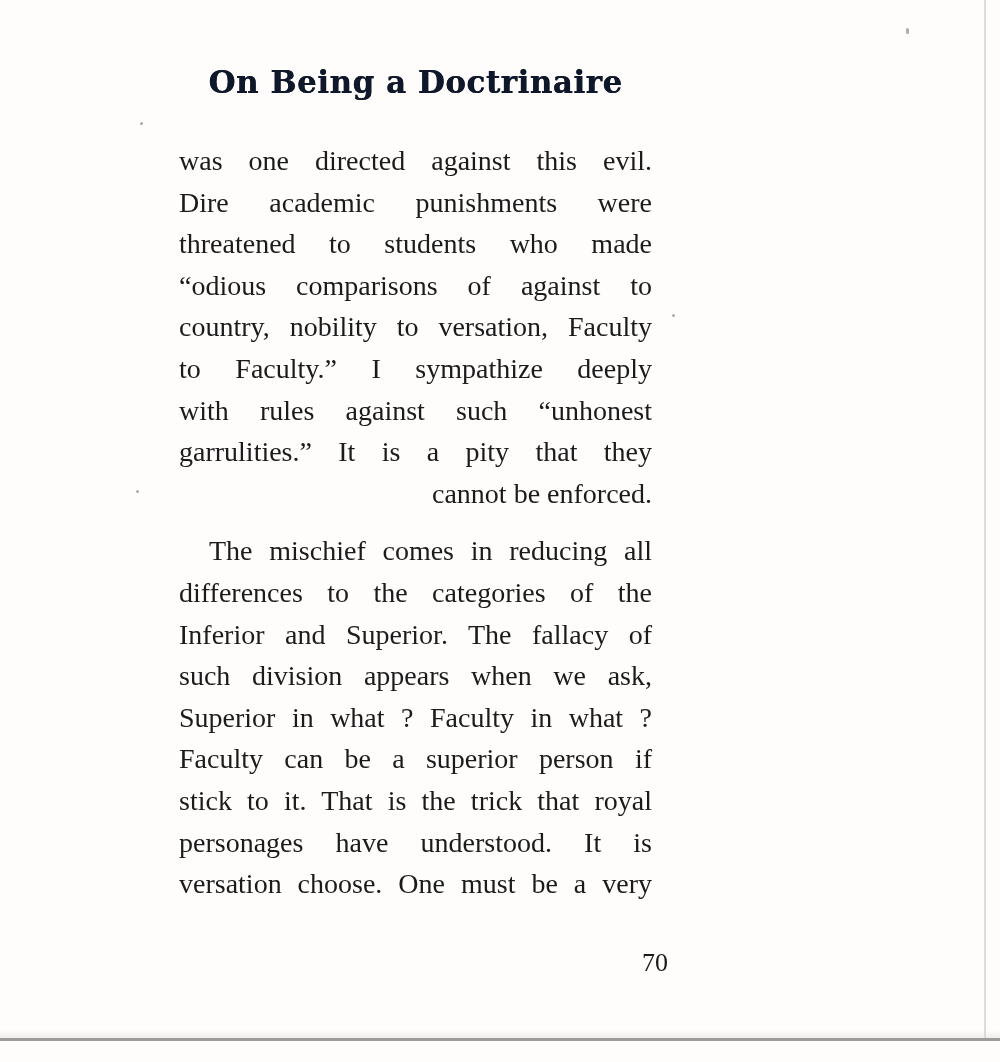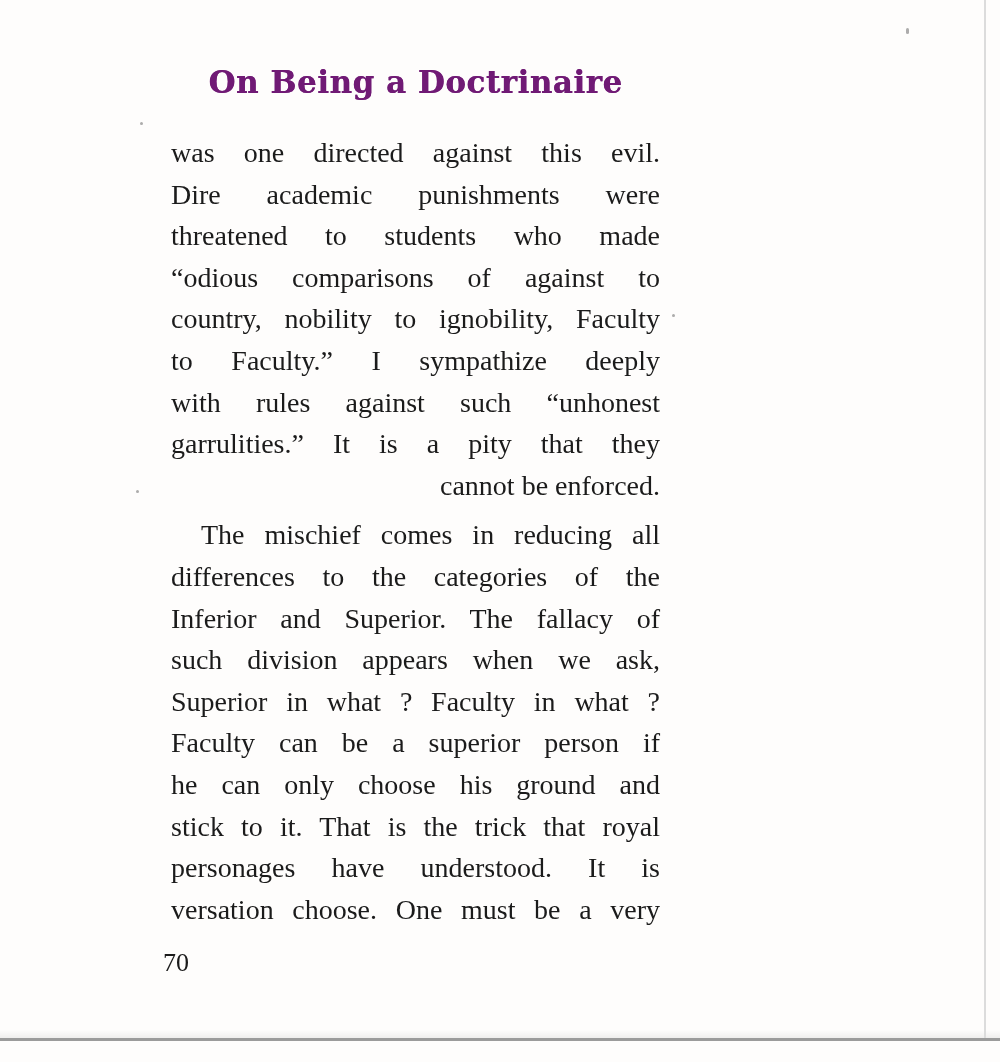--- a/index.html
+++ b/index.html
@@ -24,51 +24,51 @@
     margin: 0;
     position: absolute;
     top: 64px;
     left: 163px;
     width: 505px;
     text-align: center;
     font-family: "DejaVu Serif", serif;
     font-weight: bold;
     font-size: 31px;
     letter-spacing: 0.5px;
-    color: #701a75;
+    color: #0f172a;
     text-shadow: 0.4px 0 0 currentColor;
     white-space: nowrap;
   }
   .body-text {
     position: absolute;
     top: 124px;
     left: 163px;
     width: 505px;
     font-size: 28px;
     line-height: 41.6px;
     color: #1b1b1b;
   }
-  .paragraph { margin: 8px; }
+  .paragraph { margin: 16px; }
   .line {
     min-height: 41.6px;
     text-align: right;
   }
   .line.justified {
     text-align: justify;
     text-align-last: justify;
   }
   .line.indent {
     text-indent: 30px;
   }
   .page-number {
     position: absolute;
     top: 948px;
     left: 163px;
     width: 505px;
-    text-align: left;
+    text-align: right;
     font-size: 26px;
     color: #1b1b1b;
   }
   .edge-right {
     position: absolute;
     top: 0;
     left: 984px;
     width: 2px;
     height: 1040px;
     background: #dcdcdc;
@@ -105,34 +105,33 @@
 
 <div class="page">
   <h1 class="title">On Being a Doctrinaire</h1>
 
   <div class="body-text">
       <div class="paragraph">
         <div class="line justified">was one directed against this evil.</div>
         <div class="line justified">Dire academic punishments were</div>
         <div class="line justified">threatened to students who made</div>
         <div class="line justified">“odious comparisons of against to</div>
-        <div class="line justified">country, nobility to ignobility, Faculty</div>
+        <div class="line justified">country, nobility to versation, Faculty</div>
         <div class="line justified">to Faculty.”  I sympathize deeply</div>
         <div class="line justified">with rules against such “unhonest</div>
         <div class="line justified">garrulities.”  It is a pity that they</div>
         <div class="line">cannot be enforced.</div>
       </div>
       <div class="paragraph">
         <div class="line justified indent">The mischief comes in reducing all</div>
         <div class="line justified">differences to the categories of the</div>
         <div class="line justified">Inferior and Superior.  The fallacy of</div>
         <div class="line justified">such division appears when we ask,</div>
         <div class="line justified">Superior in what ?  Faculty in what ?</div>
         <div class="line justified">Faculty can be a superior person if</div>
-        <div class="line justified">he can only choose his ground and</div>
         <div class="line justified">stick to it.  That is the trick that royal</div>
         <div class="line justified">personages have understood.  It is</div>
         <div class="line justified">versation choose.  One must be a very</div>
       </div>
     </div>
 
   <div class="page-number">70</div>
 
   <div class="edge-bottom-shadow"></div>
   <div class="edge-right"></div>

